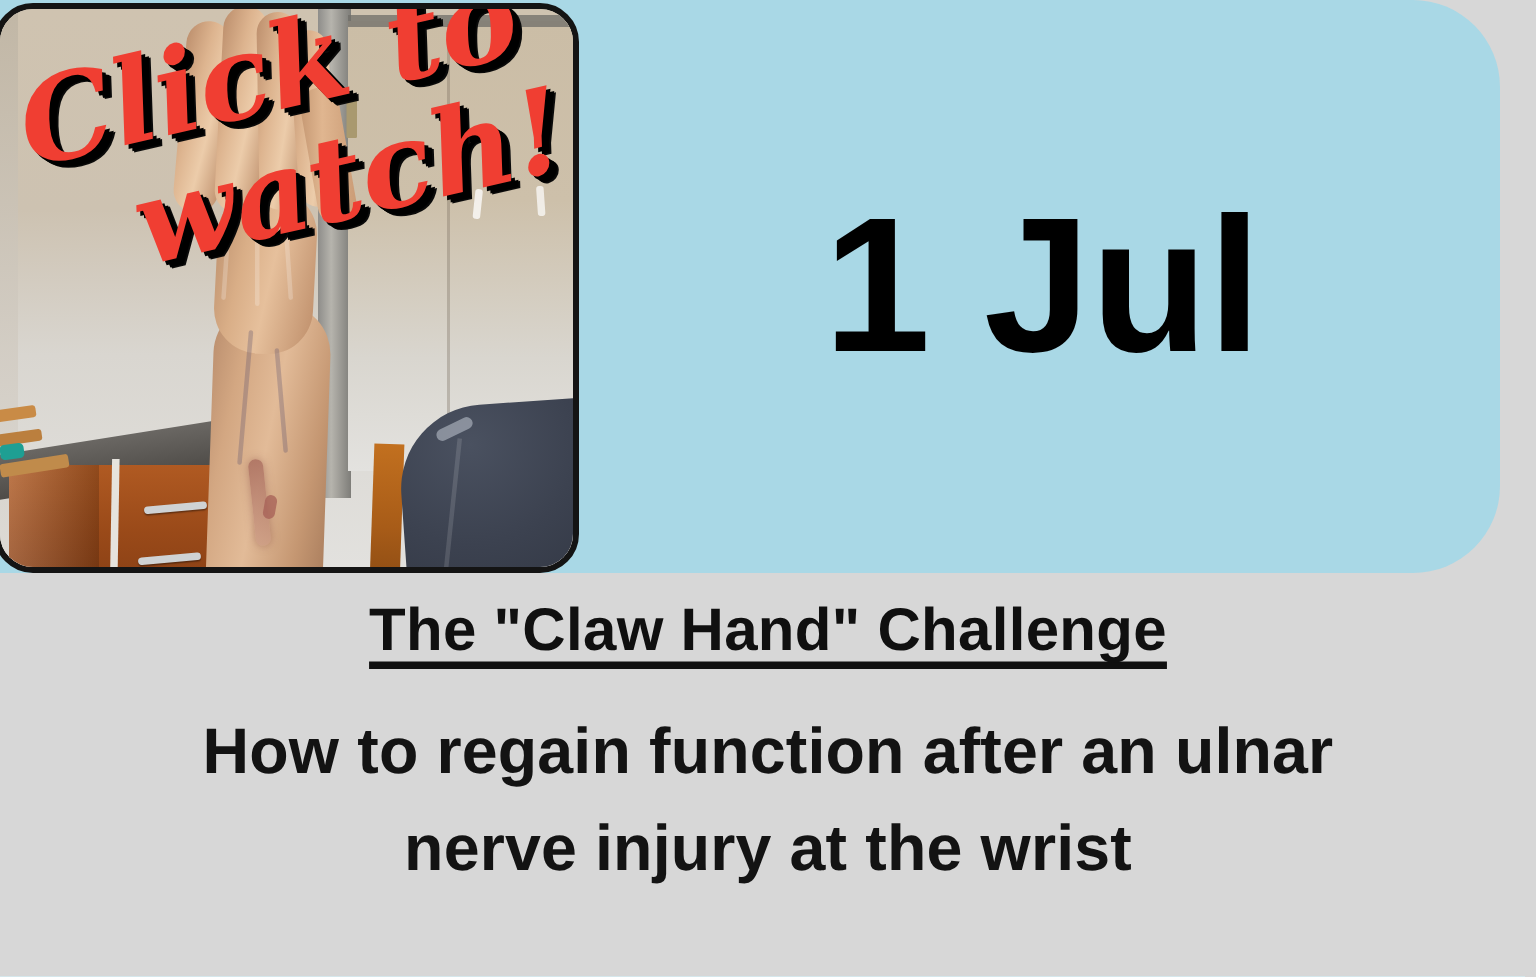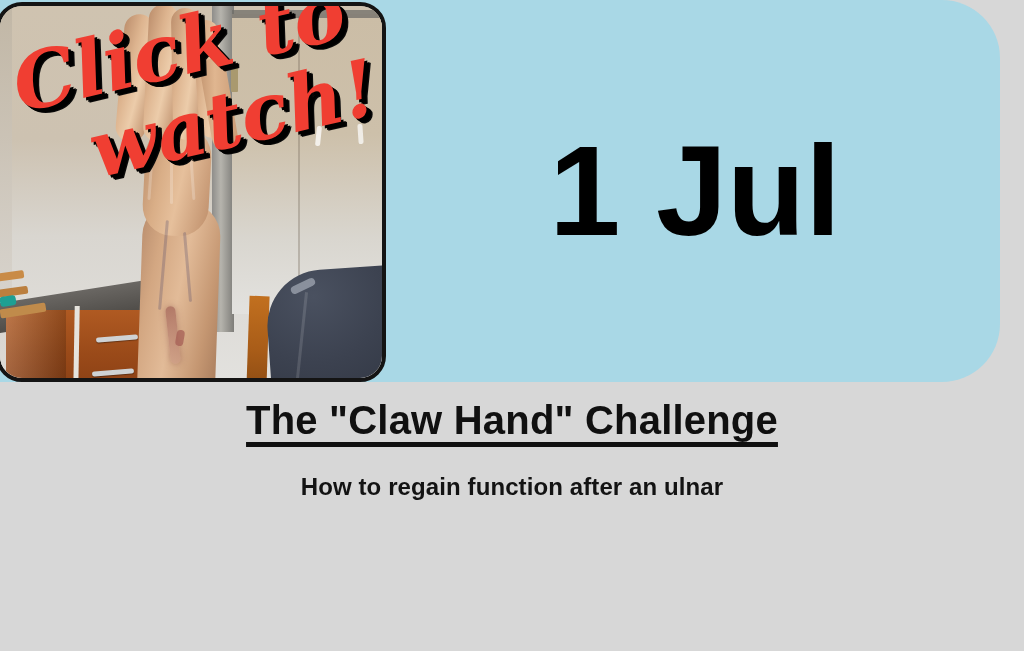--- a/index.html
+++ b/index.html
@@ -377,21 +377,21 @@
     text-decoration: underline;
     text-decoration-thickness: 5px;
     text-underline-offset: 8px;
     letter-spacing: .2px;
     display: inline-block;
   }
   .caption-sub {
     margin-top: 26px;
     font-family: "Liberation Sans Narrow", "Liberation Sans", sans-serif;
     font-weight: bold;
-    font-size: 24px;
+    font-size: 43px;
     line-height: 1.50;
     color: #131313;
     letter-spacing: .1px;
   }
   .sub-line { display: block; }
 </style>
 </head>
 <body>
 
 <div id="stage">
@@ -450,16 +450,17 @@
     <div class="cta-overlay">
       <div class="cta-line cta-line-1">Click to</div>
       <div class="cta-line cta-line-2">watch!</div>
     </div>
   </div>
 
   <div class="caption">
     <div class="caption-title">The "Claw Hand" Challenge</div>
     <div class="caption-sub">
       <span class="sub-line">How to regain function after an ulnar</span>
+      <span class="sub-line">nerve injury at the wrist</span>
     </div>
   </div>
 
 </div>
 
 </body></html>

